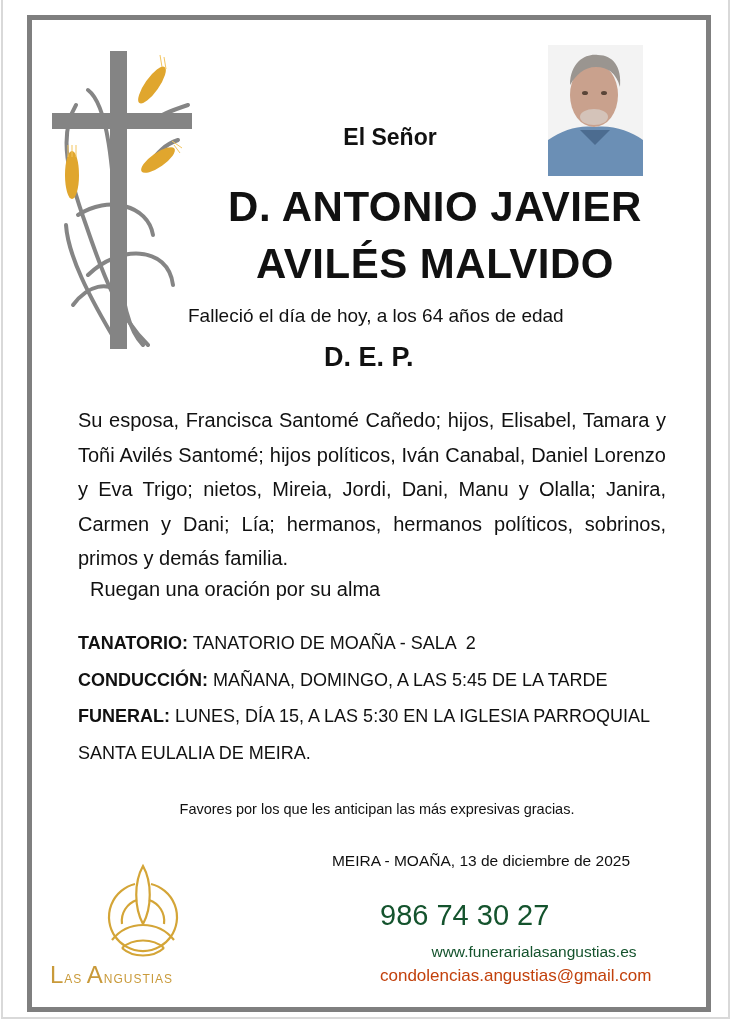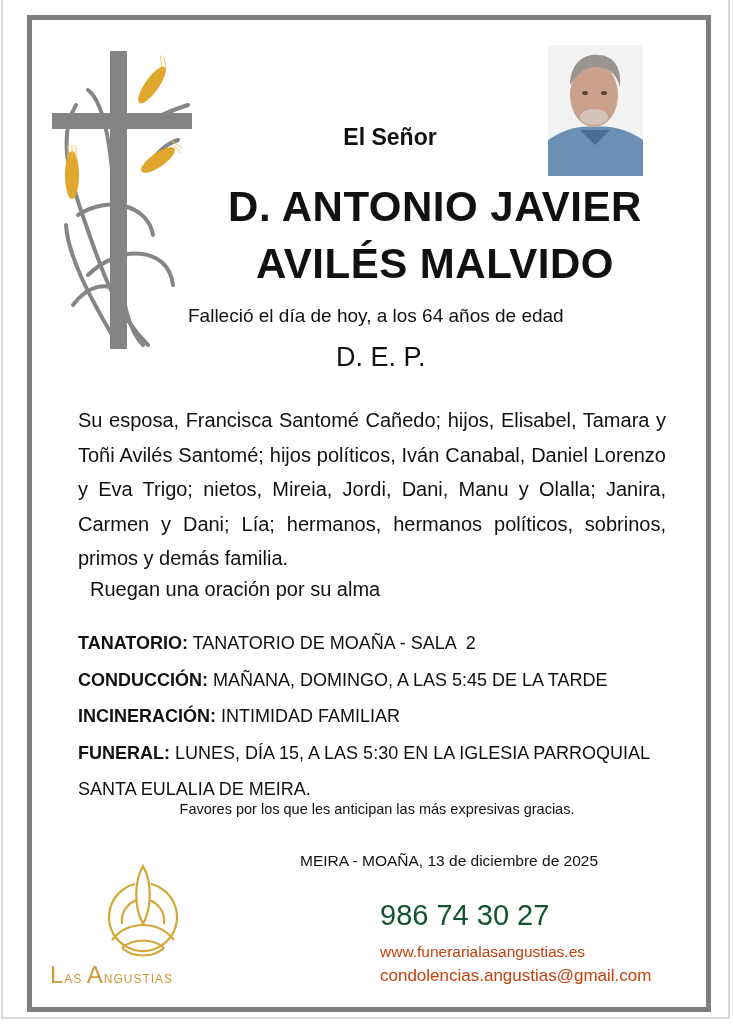--- a/index.html
+++ b/index.html
@@ -30,51 +30,51 @@
   }
   .name {
     left: 150px; top: 178px; width: 570px; text-align: center;
     font-size: 42px; font-weight: bold; line-height: 57px; letter-spacing: 0.5px;
   }
   .fallecio {
     left: 188px; top: 305px; width: 420px;
     font-size: 19px;
   }
   .dep {
-    left: 336px; top: 342px; font-size: 27px; font-weight: normal;
+    left: 324px; top: 342px; font-size: 27px; font-weight: bold;
   }
   .family {
     left: 78px; top: 403px; width: 588px;
     font-size: 20px; line-height: 34.5px; text-align: justify;
   }
   .ruegan {
     left: 78px; top: 578px; width: 588px; 
     font-size: 20px; padding-left: 12px; box-sizing: border-box;
   }
   .details {
     left: 78px; top: 625px; width: 600px;
     font-size: 18px; line-height: 36.5px;
   }
   .details .lbl { font-weight: bold; margin-top: 12px; }
   .details .row { white-space: nowrap; }
   .favores {
     left: 78px; top: 801px; width: 580px; text-align: center;
     font-size: 14.5px; padding-left: 18px; box-sizing: border-box;
   }
   .place {
-    left: 300px; top: 852px; width: 362px; text-align: left;
+    left: 300px; top: 852px; width: 362px; text-align: center;
     font-size: 15.5px;
   }
   .phone {
     left: 380px; top: 899px; width: 308px; text-align: left;
     font-size: 29px; color: #14532d;
   }
   .web {
-    left: 380px; top: 943px; width: 308px; text-align: left;
-    font-size: 15.5px; color: #c2410c;
+    left: 380px; top: 943px; width: 308px; text-align: center;
+    font-size: 15.5px; color: #14532d;
   }
   .mail {
     left: 380px; top: 966px; width: 308px; text-align: left;
     font-size: 17px; color: #c2410c;
   }
   .logo { left: 98px; top: 862px; width: 90px; height: 100px; }
   .brand {
     left: 50px; top: 961px; width: 190px;
     color: #c99a3a; font-size: 22px; letter-spacing: 1px;
   }
@@ -145,24 +145,20 @@
 <div class="abs details">
   <div class="row">
     <span class="lbl">TANATORIO:</span>
     <span style="white-space:pre">TANATORIO DE MOAÑA - SALA  2</span>
   </div>
   <div class="row">
     <span class="lbl">CONDUCCIÓN:</span>
     <span>MAÑANA, DOMINGO, A LAS 5:45 DE LA TARDE</span>
   </div>
   <div class="row">
-    <span class="lbl">INCINERACIÓN:</span>
-    <span>INTIMIDAD FAMILIAR</span>
-  </div>
-  <div class="row">
     <span class="lbl">FUNERAL:</span>
     <span>LUNES, DÍA 15, A LAS 5:30 EN LA IGLESIA PARROQUIAL</span>
   </div>
   <div class="row">SANTA EULALIA DE MEIRA.</div>
 </div>
 
 <div class="abs favores">Favores por los que les anticipan las más expresivas gracias.</div>
 <div class="abs place">MEIRA - MOAÑA, 13 de diciembre de 2025</div>
 
 <div class="abs phone">986 74 30 27</div>

